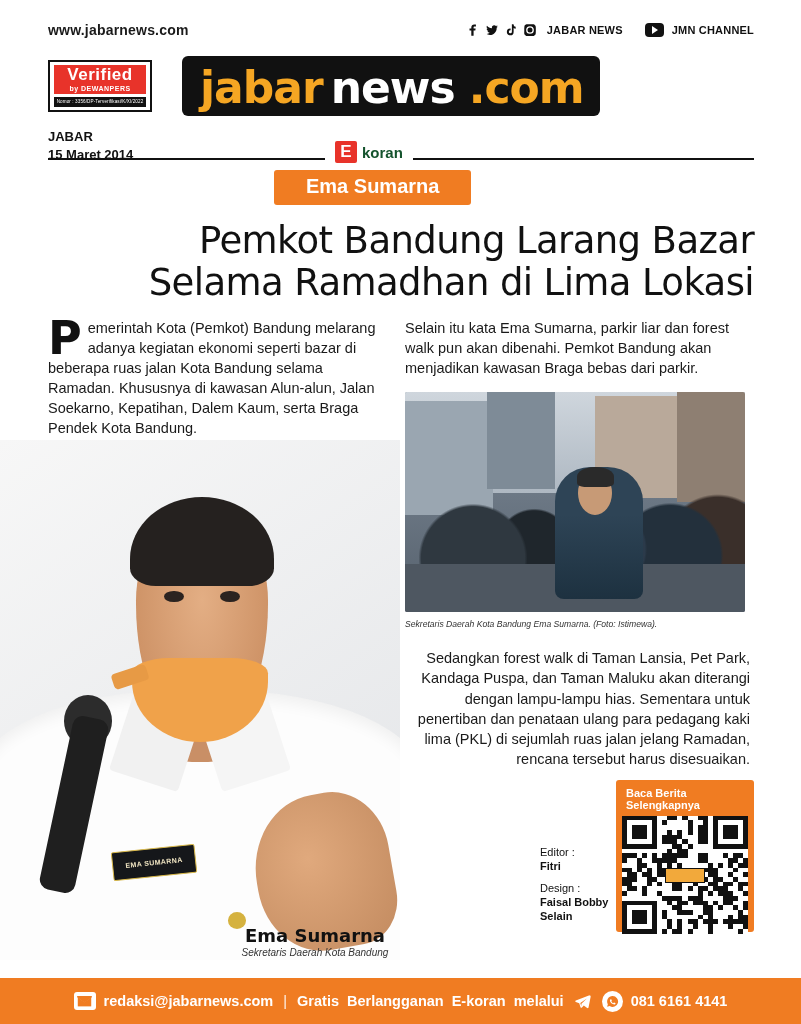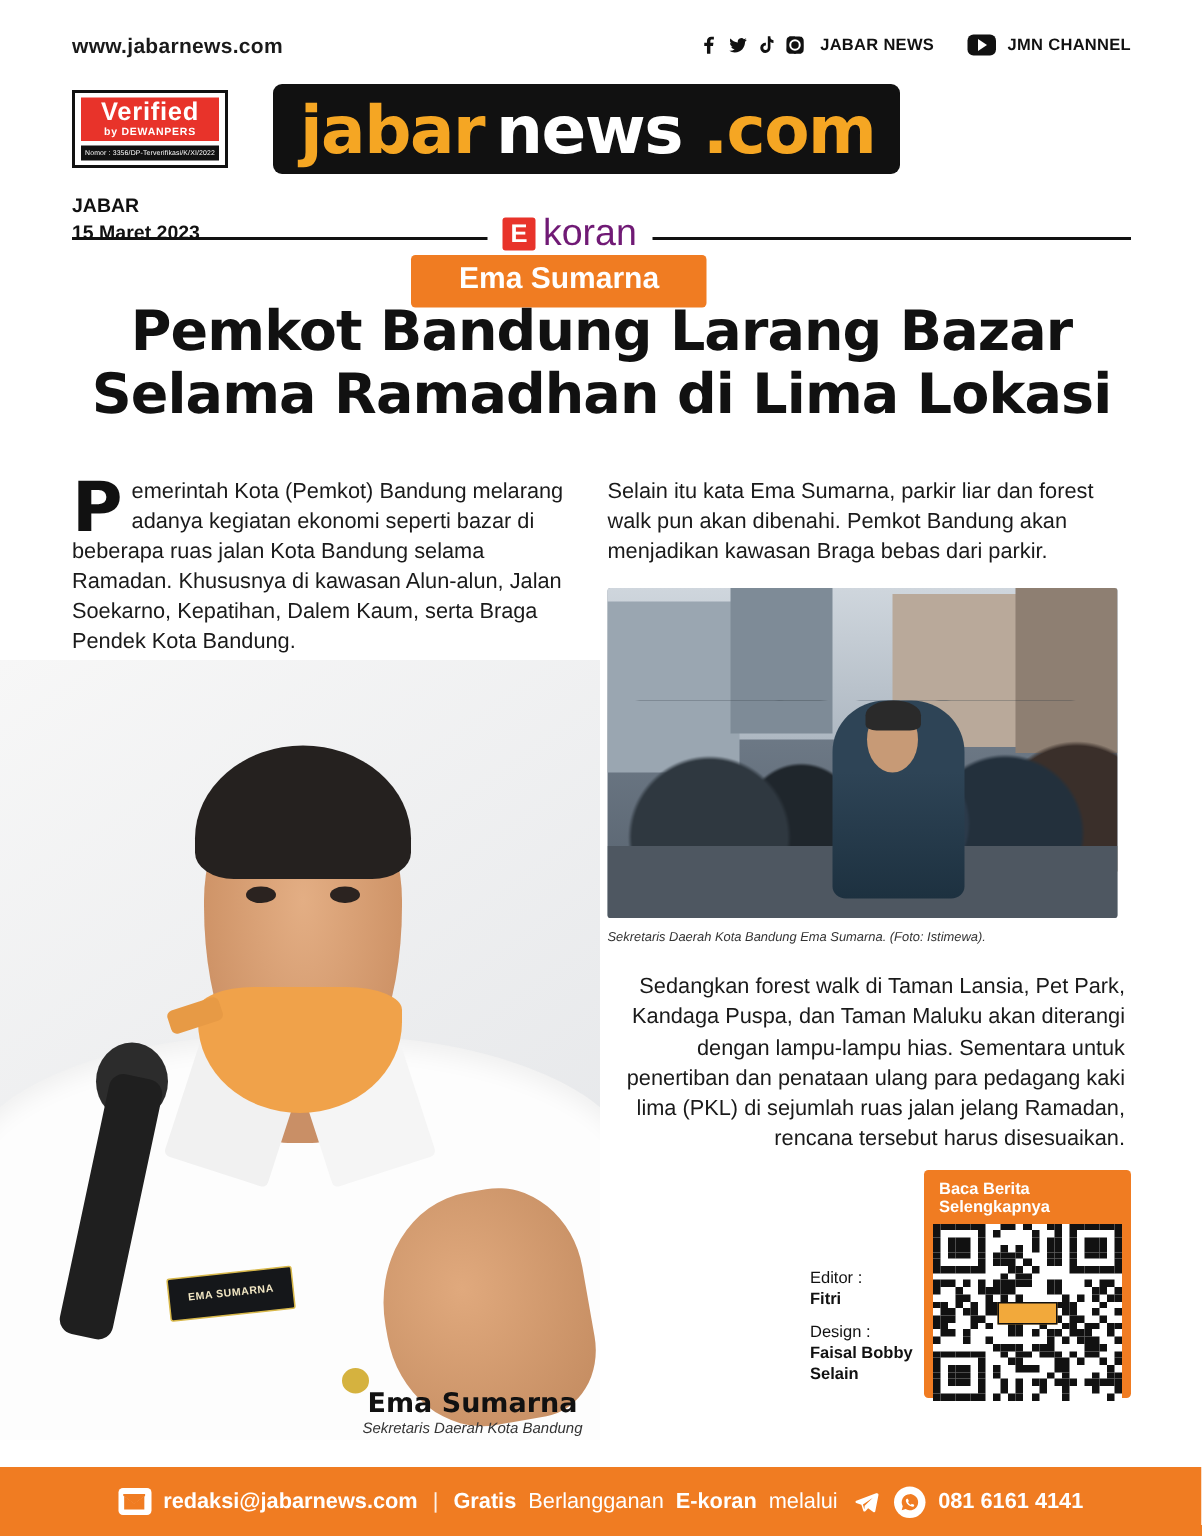--- a/index.html
+++ b/index.html
@@ -95,37 +95,37 @@
   .ekoran {
     position: absolute; left: 325px; top: 141px;
     background: #fff; padding: 0 10px;
     display: flex; align-items: center; gap: 5px;
   }
   .ekoran .ebox {
     background: #e8332a; color: #fff; font-weight: 800; font-size: 17px;
     width: 22px; height: 22px; display: flex; align-items: center; justify-content: center;
     border-radius: 2px;
   }
-  .ekoran .etxt { font-size: 25px; font-weight: 400; color: #701a75; }
+  .ekoran .etxt { font-size: 15px; font-weight: 700; color: #14532d; }
 
   
   .nametag {
     position: absolute; left: 274px; top: 170px;
     background: #f07c22; color: #fff;
     font-size: 20px; font-weight: 700;
     padding: 5px 32px 7px 32px;
     border-radius: 3px;
   }
 
   
   .headline {
-    position: absolute; left: 48px; top: 200px; width: 706px;
-    text-align: center;
+    position: absolute; left: 48px; top: 220px; width: 706px;
+    text-align: right;
     font-family: "DejaVu Sans", sans-serif;
-    font-weight: 700;
+    font-weight: 400;
     font-size: 37px;
     line-height: 1.13;
     color: #111;
     letter-spacing: -0.6px;
   }
 
   
   .col-left {
     position: absolute; left: 48px; top: 318px; width: 330px;
     font-size: 14.5px; line-height: 1.38; color: #1a1a1a;
@@ -287,21 +287,21 @@
     background: #f07c22;
     display: flex; align-items: center; justify-content: center; gap: 8px;
     color: #fff;
   }
   .footer .mail-ic, .footer .tg-ic, .footer .wa-ic {
     width: 22px; height: 18px; display:inline-flex; align-items:center; justify-content:center;
   }
   .footer .mail-ic { background:#fff; border-radius:3px; }
   .footer .mail-ic svg { width: 15px; height: 11px; fill:#f07c22; }
   .footer .ftxt { font-size: 14.5px; font-weight: 700; }
-  .footer .fthin { font-weight: 400; }
+  .footer .fthin { font-weight: 700; }
   .footer .sep { font-weight:400; opacity:.9; margin: 0 2px;}
   .circ { width:21px; height:21px; border-radius:50%; background:#fff; display:inline-flex; align-items:center; justify-content:center;}
   .circ svg { width: 13px; height: 13px; fill:#f07c22; }
 </style>
 </head>
 <body>
 
 <div class="page">
 
   <div class="topbar">
@@ -349,21 +349,21 @@
     </div>
     <div class="logo-box">
       <span class="logo-jabar">jabar</span>
       <span class="logo-news">news</span>
       <span class="logo-com">.com</span>
     </div>
   </div>
 
   <div class="dateblock">
     <div>JABAR</div>
-    <div>15 Maret 2023</div>
+    <div>15 Maret 2014</div>
   </div>
   <div class="rule-wrap"></div>
   <div class="ekoran">
     <span class="ebox">E</span>
     <span class="etxt">koran</span>
   </div>
 
   <div class="nametag">Ema Sumarna</div>
 
   <div class="headline">

